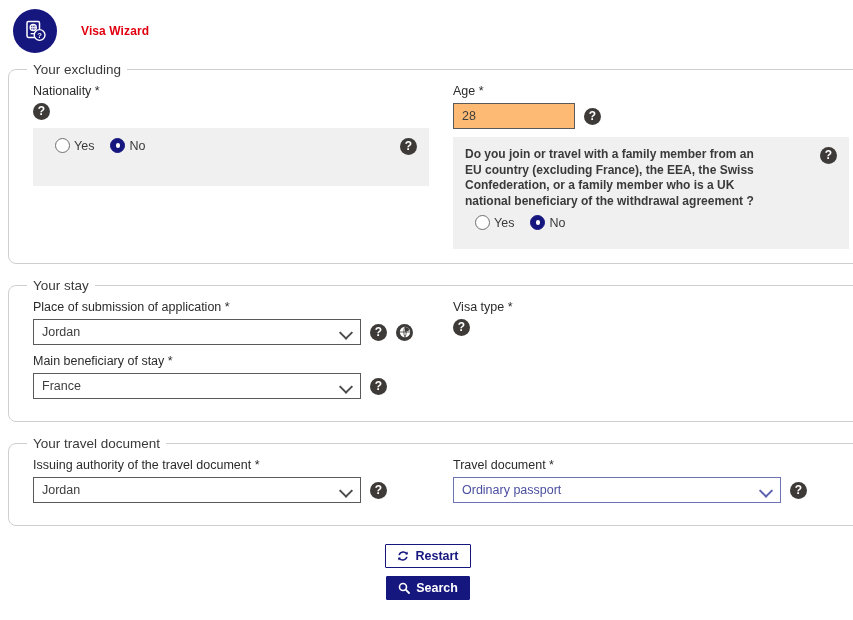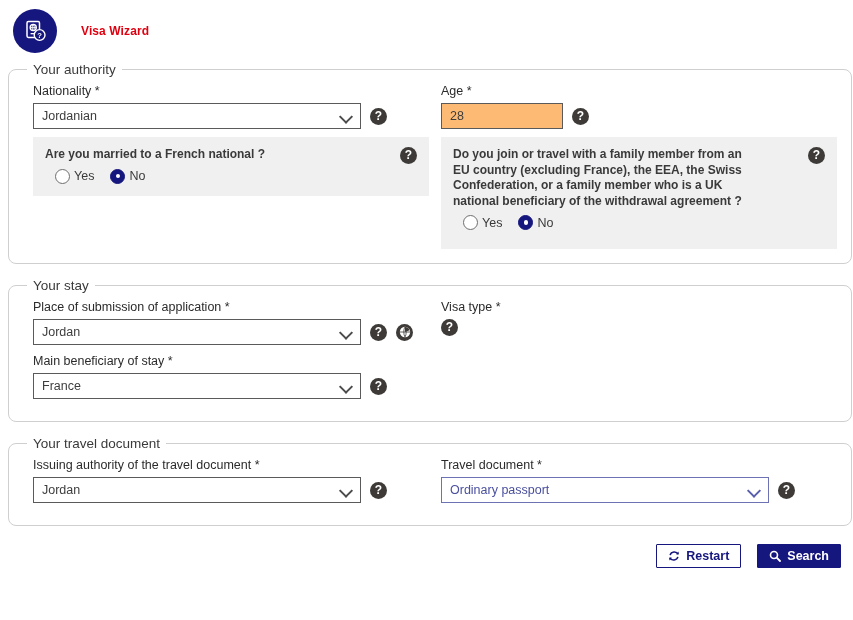--- a/index.html
+++ b/index.html
@@ -51,21 +51,21 @@
     box-sizing: border-box;
   }
   .section > legend {
     font-size: 13.5px;
     color: #3a3a3a;
     padding: 0 6px;
     margin-left: 6px;
   }
   .section-body {
     display: flex;
-    gap: 4px;
+    gap: 16px;
   }
   .col {
     box-sizing: border-box;
   }
   .col-left  { width: 414px; padding-left: 12px; }
   .col-right { width: 400px; padding-left: 2px; }
 
   
   .field { margin-bottom: 8px; }
   .field-label {
@@ -227,22 +227,23 @@
   .radio-label {
     font-size: 12.5px;
     color: #3a3a3a;
   }
 
   
   .footer {
     display: flex;
     justify-content: flex-end;
     align-items: center;
-    gap: 16px;
+    gap: 8px;
     padding: 4px 12px 0 15px;
+    flex-direction: column;
   }
   .btn {
     display: inline-flex;
     align-items: center;
     gap: 6px;
     font-family: "Liberation Sans", sans-serif;
     font-size: 12.5px;
     font-weight: bold;
     height: 24px;
     padding: 0 11px;
@@ -273,40 +274,33 @@
       <path d="M8.1 9.6h6.2M11.2 6.5c1.5 1.8 1.5 4.4 0 6.2M11.2 6.5c-1.5 1.8-1.5 4.4 0 6.2" fill="none" stroke="#ffffff" stroke-width="0.9"></path>
       <rect x="8.6" y="15" width="5.2" height="1.3" fill="#ffffff"></rect>
       <circle cx="17.6" cy="17" r="5.4" fill="#16167f" stroke="#ffffff" stroke-width="1.4"></circle>
       <text x="17.6" y="20.3" font-family="Liberation Sans, sans-serif" font-size="7.6" font-weight="bold" fill="#ffffff" text-anchor="middle">?</text>
     </svg>
   </div>
   <div class="app-title">Visa Wizard</div>
 </div>
 
 <fieldset class="section">
-  <legend>Your authority</legend>
+  <legend>Your excluding</legend>
   <div class="section-body">
 
     <div class="col col-left">
       <div class="field">
         <span class="field-label">Nationality *</span>
         <div class="control-row">
-          <span class="select-wrap">
-            <select class="ui-select w-narrow">
-              <option>Jordanian</option>
-            </select>
-            <span class="chev"></span>
-          </span>
           <span class="icon-btn">?</span>
         </div>
       </div>
 
       <div class="qpanel qpanel-left">
         <span class="icon-btn qhelp">?</span>
-        <p class="qtext">Are you married to a French national ?</p>
         <div class="radio-row">
           <label class="radio-item">
             <span class="radio-dot"></span>
             <span class="radio-label">Yes</span>
           </label>
           <label class="radio-item">
             <span class="radio-dot on"></span>
             <span class="radio-label">No</span>
           </label>
         </div>

